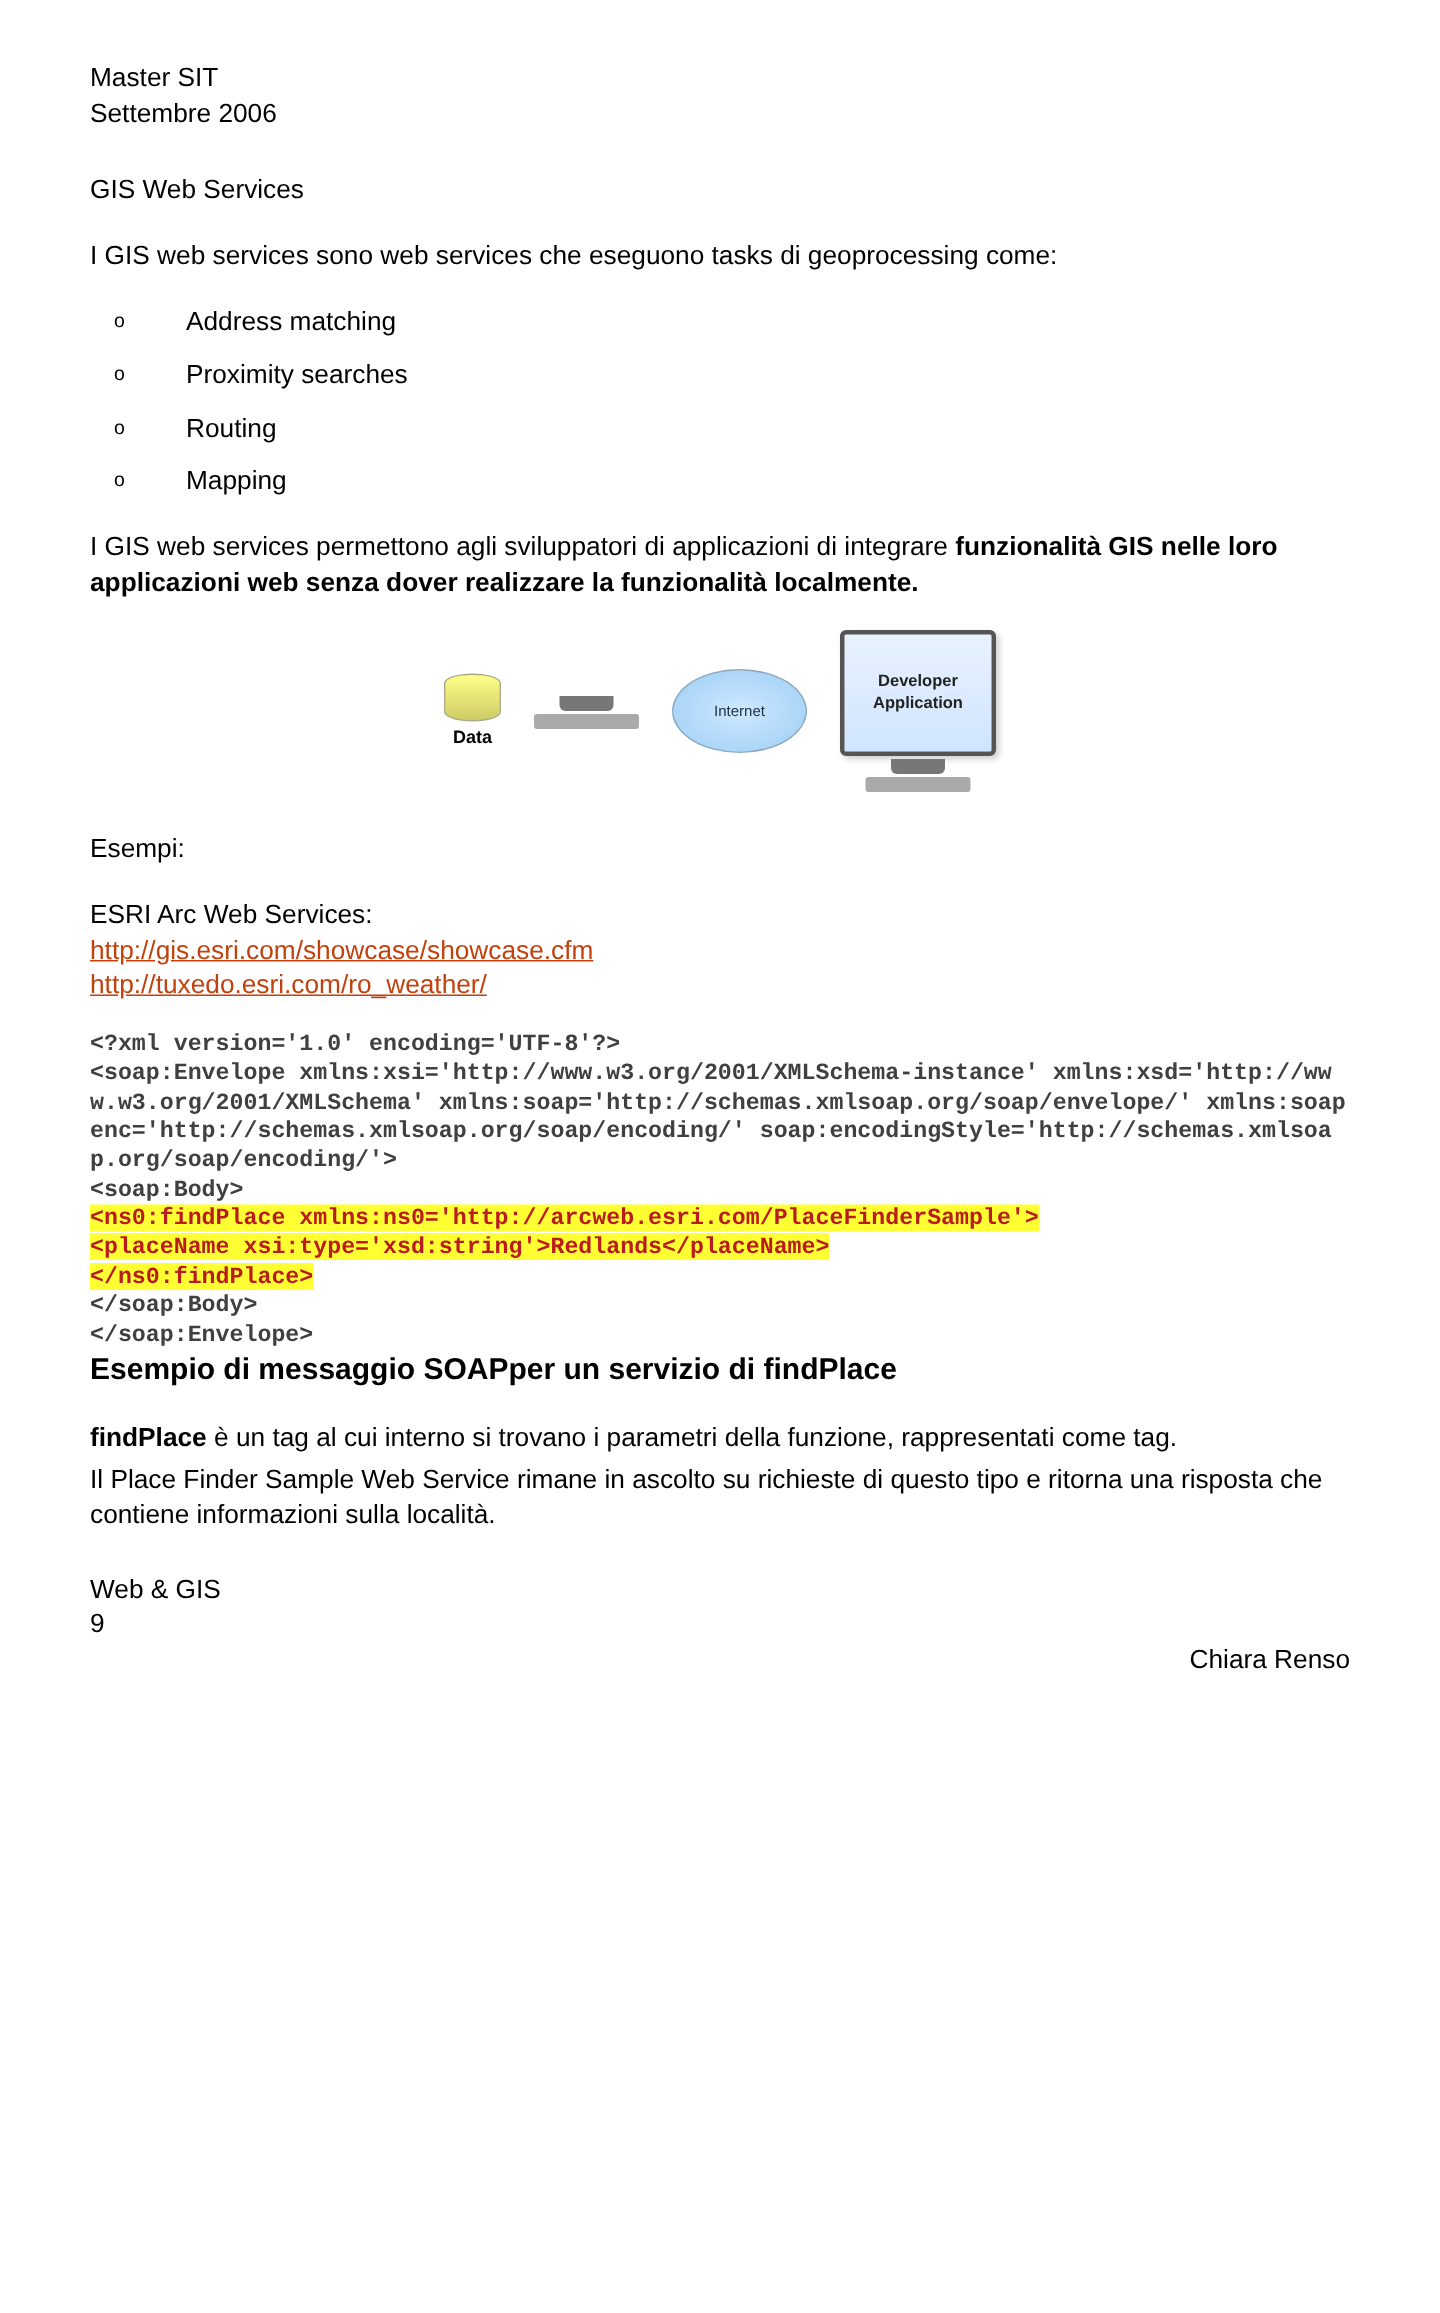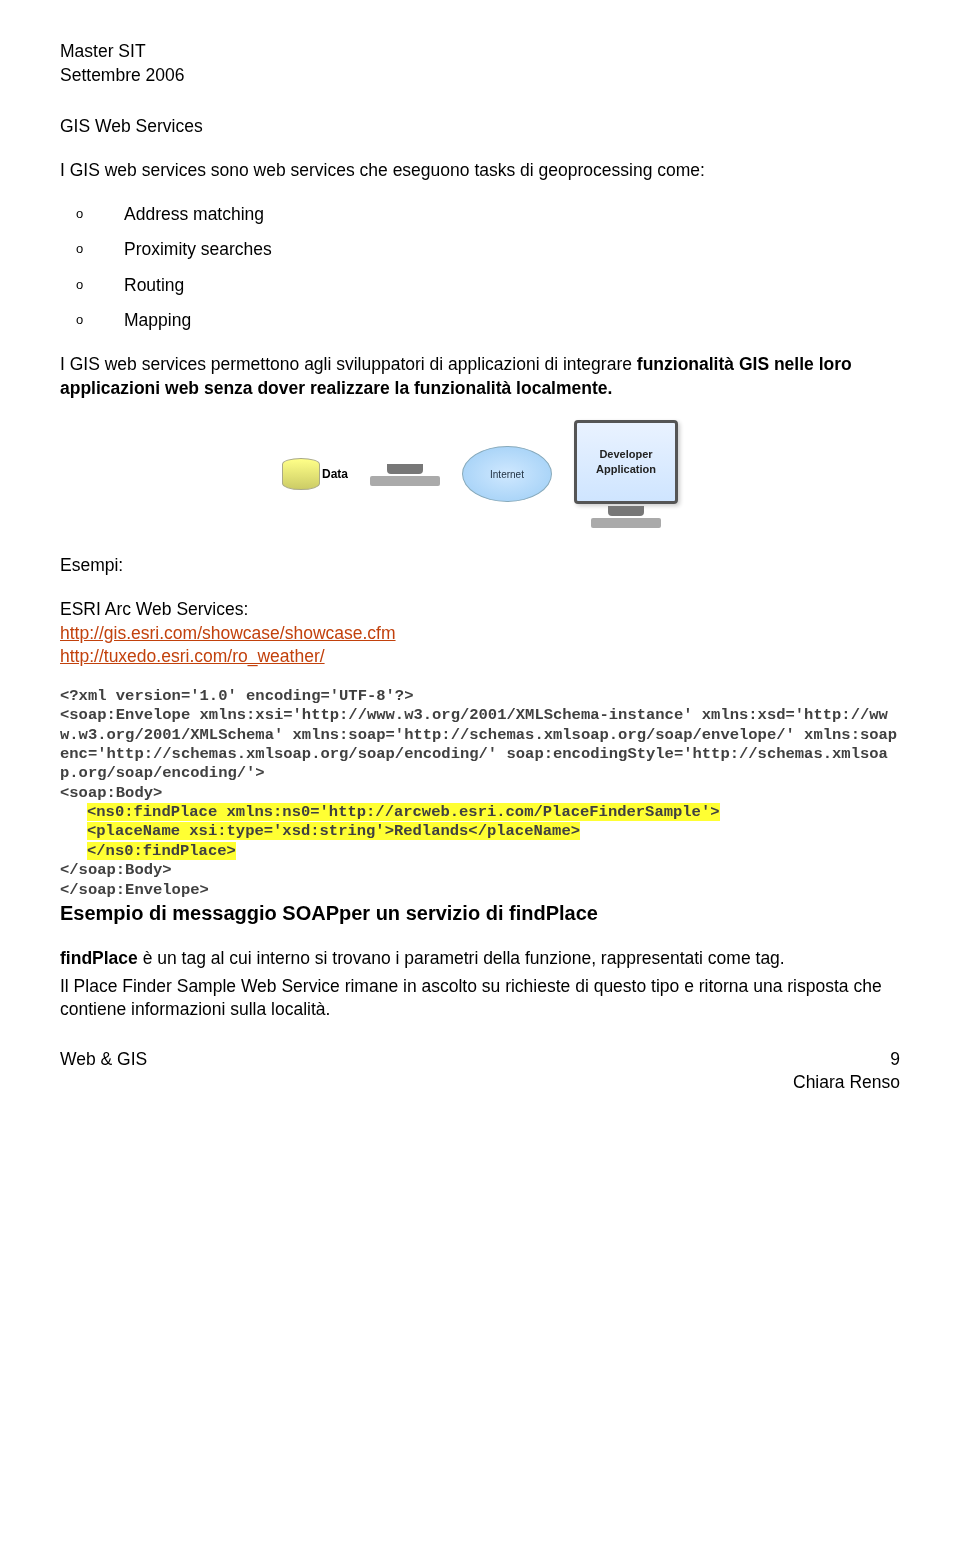--- a/index.html
+++ b/index.html
@@ -71,21 +71,21 @@
   }
   .keyboard {
     width: 70px;
     height: 10px;
     background: #aaa;
     border-radius: 2px;
     margin-top: 2px;
   }
   .data-cyl {
     display: flex;
-    flex-direction: row;
+    flex-direction: column;
     align-items: center;
     gap: 2px;
   }
   .cyl {
     width: 36px;
     height: 30px;
     background: linear-gradient(#ff8,#cc6);
     border: 1px solid #aa8;
     border-radius: 50%/20%;
   }
@@ -110,30 +110,31 @@
   pre.code {
     font-family: "Courier New", monospace;
     font-size: 15.5px;
     font-weight: bold;
     white-space: pre-wrap;
     word-break: break-all;
     margin: 18px 0 0 0;
     line-height: 1.25;
   }
   pre.code .blue { color: #404040; }
-  pre.code .hl { background: #ffff33; color: #404040; margin-left: 27px; }
+  pre.code .hl { background: #ffff33; color: #b91c1c; }
   .caption {
     font-weight: bold;
     font-size: 20px;
     margin: 0 0 20px 0;
   }
   .footer-row {
     display: flex;
     justify-content: space-between;
     margin-top: 26px;
+    flex-direction: column;
   }
 </style>
 </head>
 <body>
 
 <div class="header-row">
   <div class="header-left">Master SIT</div>
   <div class="header-right">Settembre 2006</div>
 </div>
 

